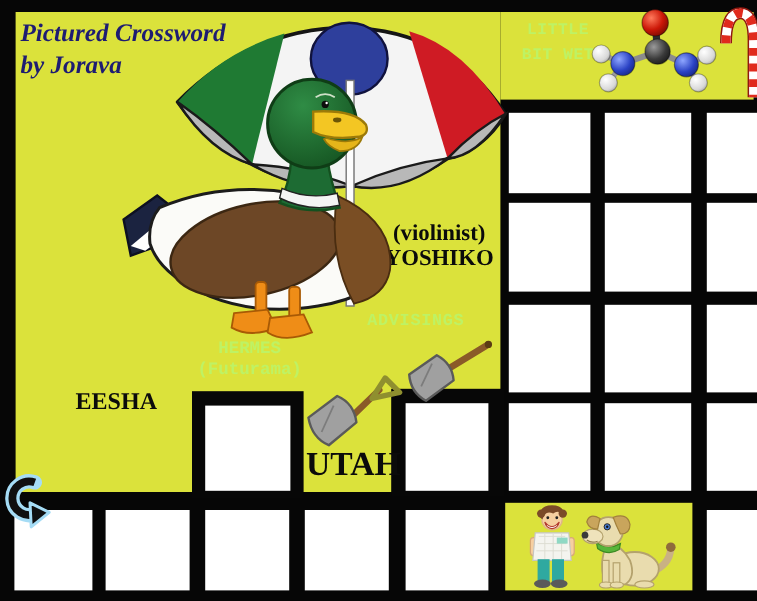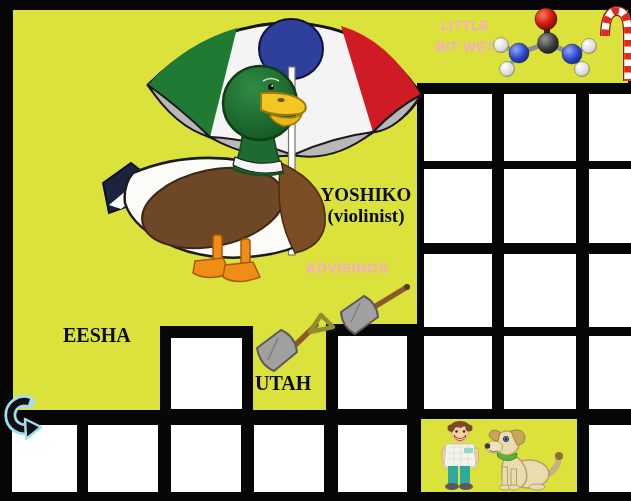--- a/index.html
+++ b/index.html
@@ -5,21 +5,21 @@
   html,body{margin:0;padding:0;background:#060606;}
   #stage{position:relative;width:631px;height:501px;background:#060606;overflow:hidden;
          font-family:"Liberation Sans",sans-serif;}
   .abs{position:absolute;}
   .yellow{background:#dbe23b;}
   .cell{position:absolute;background:#ffffff;}
   .blk{position:absolute;background:#070707;}
   .title{font-family:"Liberation Serif",serif;font-style:italic;font-weight:bold;
          color:#1e1c72;font-size:21px;line-height:27px;white-space:nowrap;}
   .serifclue{font-family:"Liberation Serif",serif;font-weight:bold;color:#0b0b0b;}
-  .sansclue{font-family:Liberation Sans, sans-serif;font-weight:bold;color:#f9a8d4;}
+  .sansclue{font-family:Liberation Mono, monospace;font-weight:bold;color:#bef264;}
   .ctr{text-align:center;}
   svg{display:block;}
 </style>
 </head>
 <body>
 
 <div id="stage">
 
   <div class="abs yellow" style="left:13px;top:10px;width:404px;height:400px;"></div>
   <div class="abs yellow" style="left:417px;top:10px;width:211px;height:73px;"></div>
@@ -46,35 +46,43 @@
   <div class="cell" style="left:171px;top:338px;width:71px;height:71px;"></div>
   <div class="cell" style="left:338px;top:336px;width:69px;height:73px;"></div>
 
   <div class="cell" style="left:12px;top:425px;width:65px;height:67px;"></div>
   <div class="cell" style="left:88px;top:425px;width:70px;height:67px;"></div>
   <div class="cell" style="left:171px;top:425px;width:70px;height:67px;"></div>
   <div class="cell" style="left:254px;top:425px;width:70px;height:67px;"></div>
   <div class="cell" style="left:338px;top:425px;width:69px;height:67px;"></div>
   <div class="cell" style="left:589px;top:425px;width:42px;height:67px;"></div>
 
+  <div class="abs title" style="left:17px;top:14px;">
+    <div>Pictured Crossword</div>
+    <div>by Jorava</div>
+  </div>
 
   <div class="abs sansclue ctr" style="left:428px;top:15px;width:74px;font-size:13.5px;line-height:21px;letter-spacing:.5px;">LITTLE BIT WET</div>
 
   <div class="abs serifclue ctr" style="left:316px;top:184px;width:100px;font-size:19px;line-height:21px;">
+    <div>(violinist)</div>
     <div>YOSHIKO</div>
-    <div>(violinist)</div>
   </div>
 
   <div class="abs sansclue" style="left:306px;top:260px;font-size:14px;letter-spacing:.6px;z-index:5;">ADVISINGS</div>
 
+  <div class="abs sansclue ctr" style="left:156px;top:283px;width:104px;font-size:14.5px;line-height:17.5px;z-index:5;">
+    <div>HERMES</div>
+    <div>(Futurama)</div>
+  </div>
 
   <div class="abs serifclue" style="left:63px;top:324px;font-size:20px;">EESHA</div>
 
 
-  <div class="abs serifclue" style="left:255px;top:372px;font-size:20px;z-index:5;">UTAH</div>
+  <div class="abs serifclue" style="left:255px;top:372px;font-size:28px;z-index:5;">UTAH</div>
 
   <svg class="abs" style="left:95px;top:15px;" width="335" height="270" viewBox="0 0 335 270">
     <defs>
       <radialGradient id="gHead" cx="40%" cy="30%" r="80%">
         <stop offset="0%" stop-color="#2f8c45"></stop>
           <stop offset="100%" stop-color="#145220"></stop>
       </radialGradient>
     </defs>
 
     <path d="M53,70 Q115,8 195,8 Q280,10 326,80 Q308,110 278,117 Q240,143 198,140 Q155,143 115,122 Q80,108 53,70 Z" fill="#f4f4f4" stroke="#151515" stroke-width="3" stroke-linejoin="round"></path>

